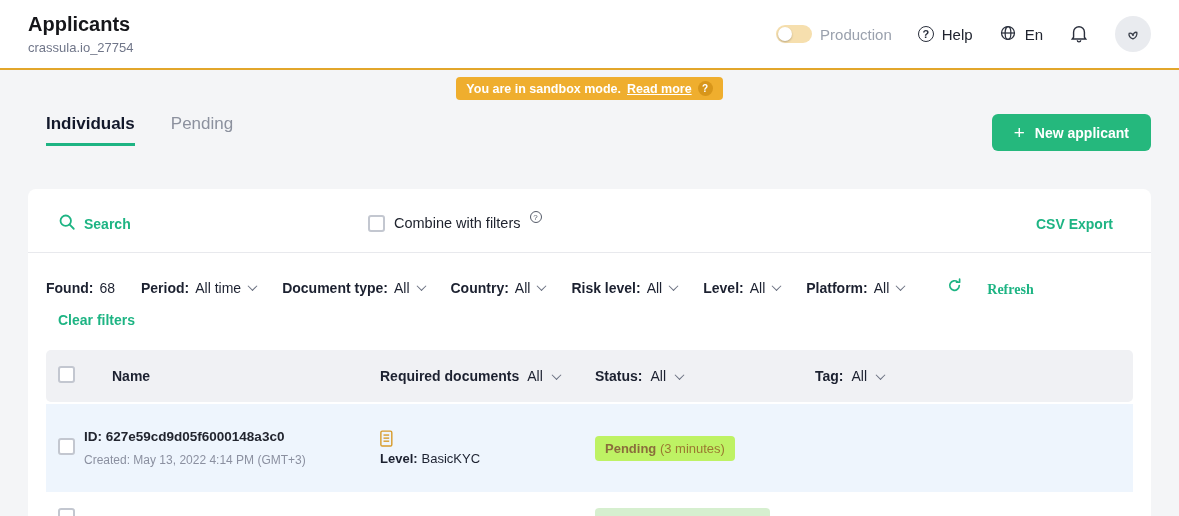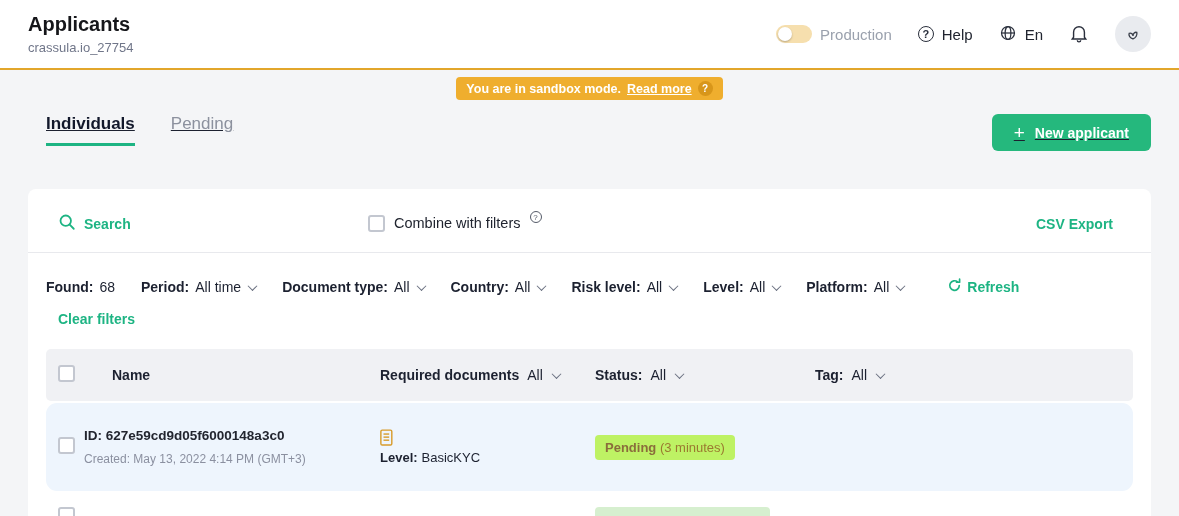--- a/index.html
+++ b/index.html
@@ -40,21 +40,21 @@
     display:flex; align-items:center; gap:6px;
   }
   .banner a{ color:#fff; text-decoration:underline; cursor:pointer; }
   .banner-q{
     width:15px; height:15px; border-radius:50%; background:#d8961a;
     display:inline-flex; align-items:center; justify-content:center;
     font-size:10px; font-weight:bold; color:#fff; cursor:pointer;
   }
 
   
-  .tabs-row{ margin:14px 28px 0; padding-left:18px; display:flex; align-items:flex-start;text-decoration:underline; }
+  .tabs-row{ margin:14px 28px 0; padding-left:18px; display:flex; align-items:flex-start; }
   .tab{ font-size:17px; padding-bottom:9px; cursor:pointer; }
   .tab.active{ font-weight:bold; color:#12182b; border-bottom:3px solid #1db483; }
   .tab.inactive{ color:#8c919e; margin-left:36px; }
   .spacer{ flex:1; }
   .btn-new{
     background:#25b87d; color:#fff; border:none; border-radius:6px;
     height:37px; padding:0 22px; font-size:14px; font-weight:bold;
     font-family:inherit; display:flex; align-items:center; gap:10px; cursor:pointer;
   }
   .btn-new .plus{ font-size:19px; font-weight:normal; line-height:1; }
@@ -78,34 +78,34 @@
   .csv{ margin-left:auto; padding-right:8px; }
 
   .divider{ margin:18px -18px 0; border-top:1px solid #e8e9ed; }
 
   .filters-row{ margin-top:24px; display:flex; align-items:center; gap:26px; font-size:14px; flex-wrap:nowrap; }
   .filter{ display:inline-flex; align-items:center; gap:6px; cursor:pointer; white-space:nowrap; }
   .chev{
     width:7px; height:7px; border-right:1.5px solid #6a7080; border-bottom:1.5px solid #6a7080;
     transform:rotate(45deg) translate(-1px,-1px); display:inline-block; margin-left:2px;
   }
-  .refresh{ display:inline-flex; align-items:center; gap:4px; margin-left:16px; cursor:pointer; }
+  .refresh{ display:inline-flex; align-items:flex-end; gap:24px; margin-left:16px; cursor:pointer;font-family:Liberation Serif, serif; }
   .clear-filters{ margin:14px 0 0 12px; display:inline-block; }
 
   
   .trow{ display:grid; grid-template-columns:38px 296px 215px 220px 1fr; align-items:center; }
   .thead{ margin-top:22px; background:#f0f1f4; border-radius:5px; height:52px; font-size:14px; }
   .thead .cell-name{ padding-left:28px; font-weight:bold; }
   .hdr-dd{ display:inline-flex; align-items:center; gap:8px; cursor:pointer; }
   .hdr-dd b{ font-weight:bold; }
   .cb{
     width:17px; height:17px; border:2px solid #c3c7d0; border-radius:3px;
     background:#fff; display:inline-block; margin-left:12px; cursor:pointer;
   }
-  .row1{ margin-top:2px; background:#eef5fd; height:88px; cursor:pointer;border-radius:11px; }
+  .row1{ margin-top:2px; background:#eef5fd; height:88px; cursor:pointer; }
   .row-id{ font-weight:bold; font-size:13.5px; color:#22252f; }
   .row-created{ font-size:12px; color:#8b90a0; margin-top:9px; }
   .doc-cell{ display:flex; flex-direction:column; align-items:flex-start; }
   .level-line{ font-size:13px; }
   .level-line b{ margin-right:4px; }
   .badge-pending{
     display:inline-block; background:#bef264; color:#9a7a30;
     font-size:13px; padding:5px 10px; border-radius:4px;
   }
   .badge-pending b{ color:#8a6d3b; }

